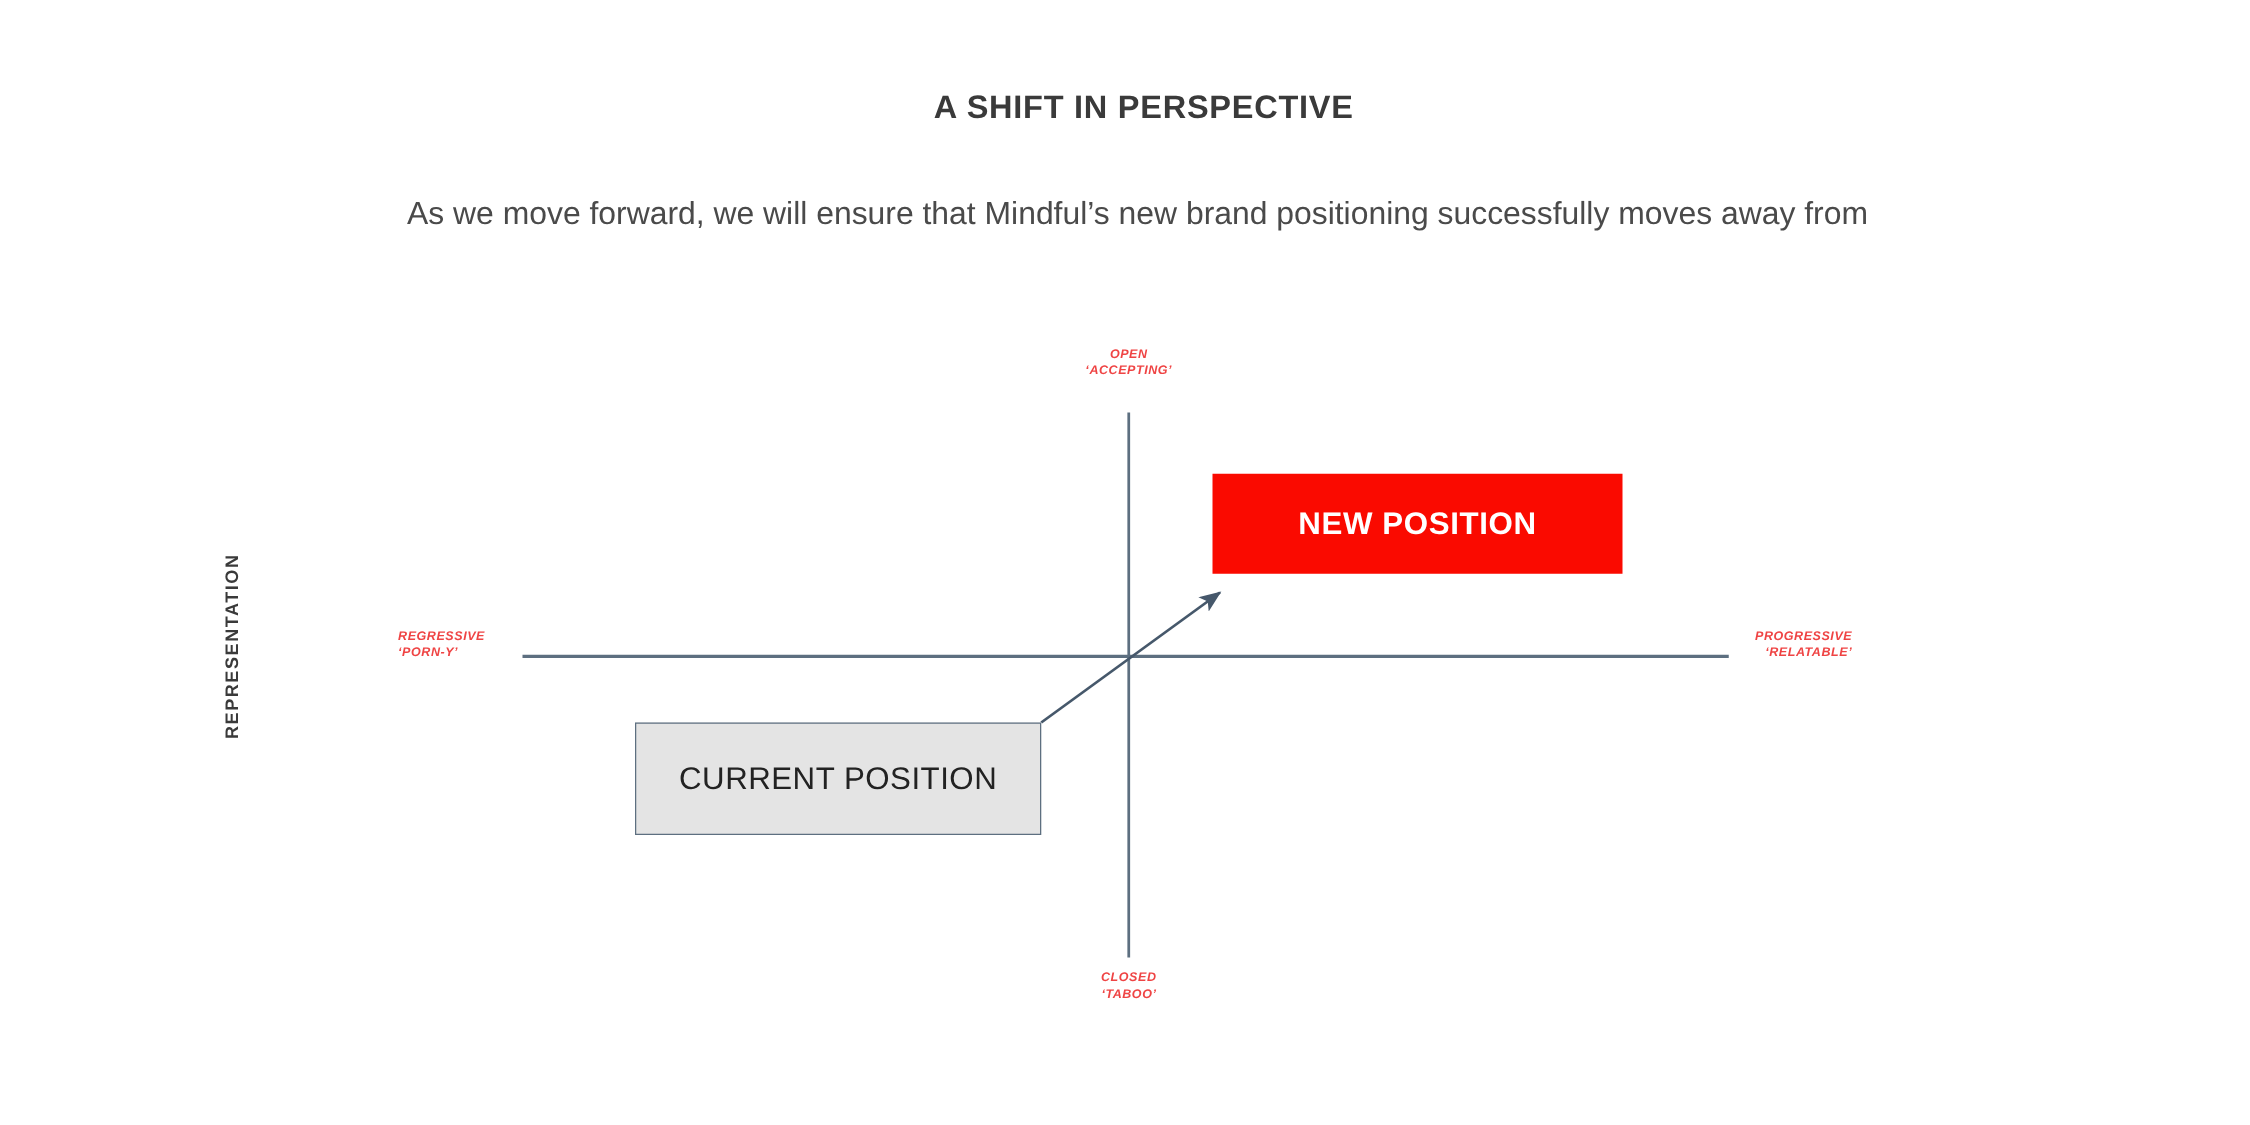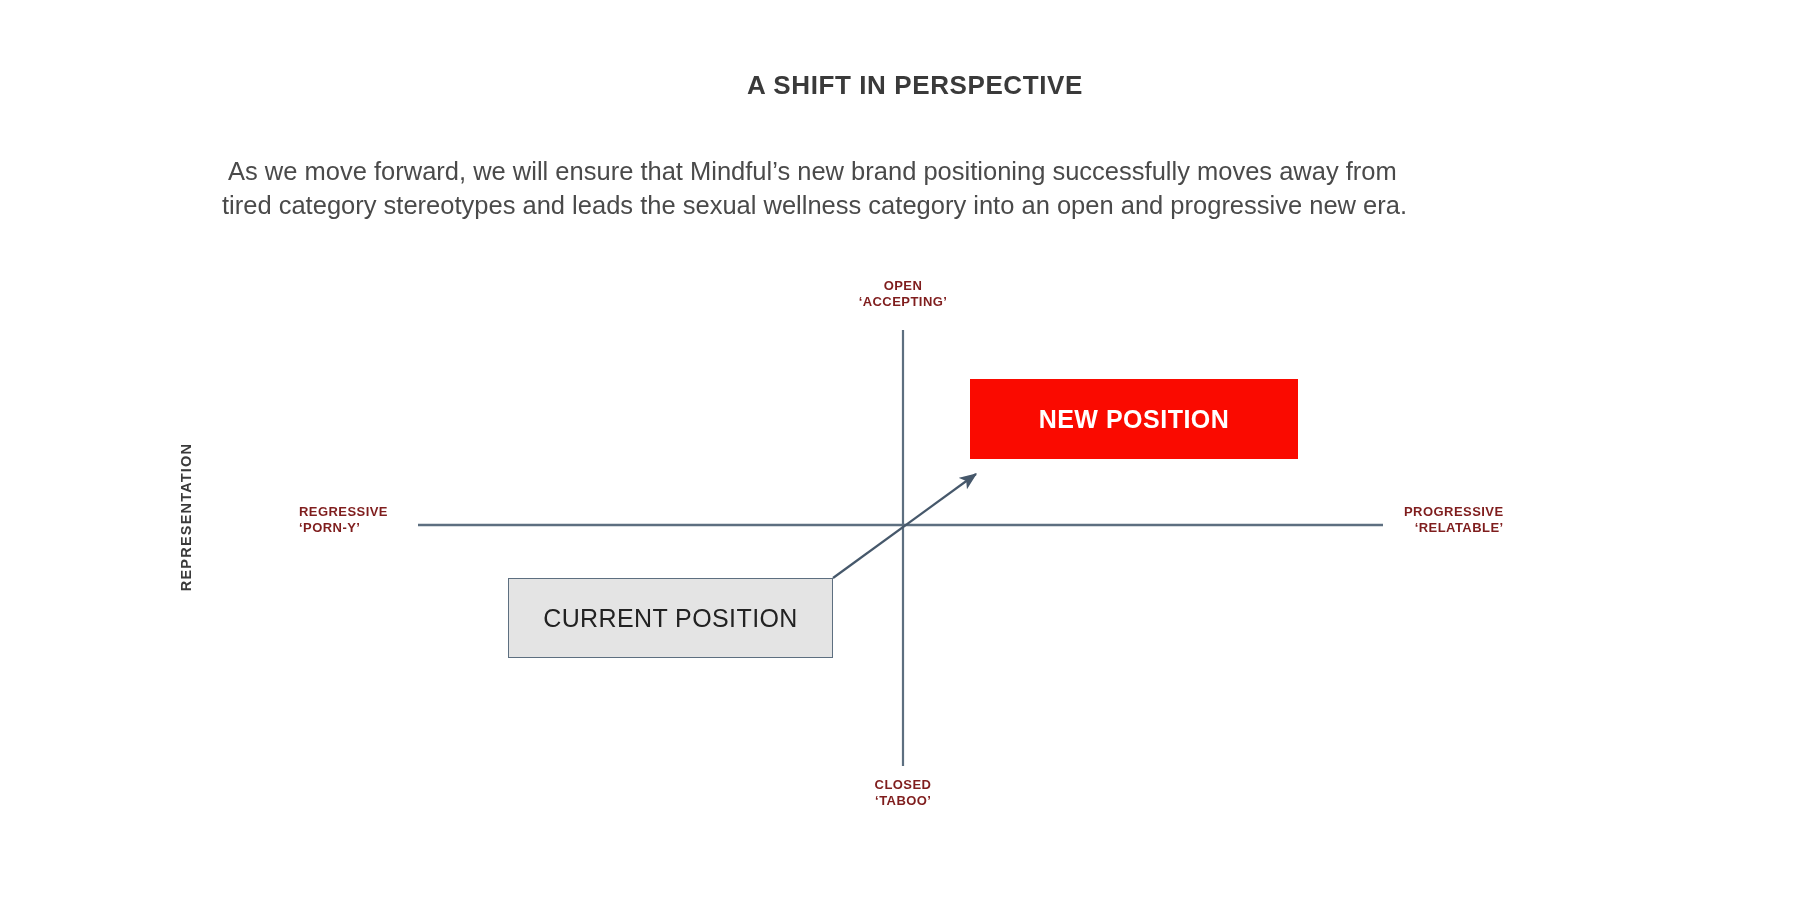--- a/index.html
+++ b/index.html
@@ -38,21 +38,21 @@
 
   .slide-body {
     position: absolute;
     top: 155px;
     left: 222px;
     width: 1370px;
     font-size: 25.5px;
     line-height: 1.32;
     color: #4a4a4a;
     font-weight: 300;
-    text-align: left;
+    text-align: center;
   }
   .slide-body .line1 { display: block; text-indent: 6px; }
   .slide-body .line2 { display: block; }
 
   
   .matrix {
     position: absolute;
     left: 0;
     top: 0;
     width: 1800px;
@@ -60,26 +60,27 @@
   }
   .matrix svg {
     position: absolute;
     left: 0;
     top: 0;
   }
 
   
   .axis-label {
     position: absolute;
-    font-size: 13px;
-    font-weight: bold;
-    color: #7f1d1d;
+    font-size: 10px;
+    font-weight: bold;
+    color: #ef4444;
     letter-spacing: 0.45px;
     line-height: 1.26;
     white-space: nowrap;
+    font-style: italic;
   }
   .axis-label .l1 { display: block; }
   .axis-label .l2 { display: block; }
 
   .axis-label--top {
     left: 903px;
     top: 278px;
     transform: translateX(-50%);
     text-align: center;
   }
@@ -133,41 +134,40 @@
     color: #ffffff;
     font-size: 25px;
     font-weight: bold;
     letter-spacing: 0.5px;
   }
 
   .pos-box--current {
     left: 508px;
     top: 578px;
     width: 325px;
-    height: 80px;
+    height: 90px;
     background: #E4E4E4;
     border: 1.6px solid #5d6f80;
   }
   .pos-box--current .pos-box-label {
     color: #222222;
     font-size: 25px;
     font-weight: 400;
     letter-spacing: 0.4px;
   }
 </style>
 </head>
 <body>
 
 <div class="slide">
 
   <div class="slide-title">A SHIFT IN PERSPECTIVE</div>
 
   <div class="slide-body">
     <span class="line1">As we move forward, we will ensure that Mindful’s new brand positioning successfully moves away from</span>
-    <span class="line2">tired category stereotypes and leads the sexual wellness category into an open and progressive new era.</span>
   </div>
 
   <div class="matrix">
 
     <svg width="1800" height="900" viewBox="0 0 1800 900">
       <defs>
         <marker id="arrowhead" markerWidth="9" markerHeight="9" refX="7.4" refY="3.2" orient="auto" markerUnits="strokeWidth">
           <path d="M0,0 L8,3.2 L0,6.4 L1.9,3.2 z" fill="#46586b"></path>
         </marker>
       </defs>

